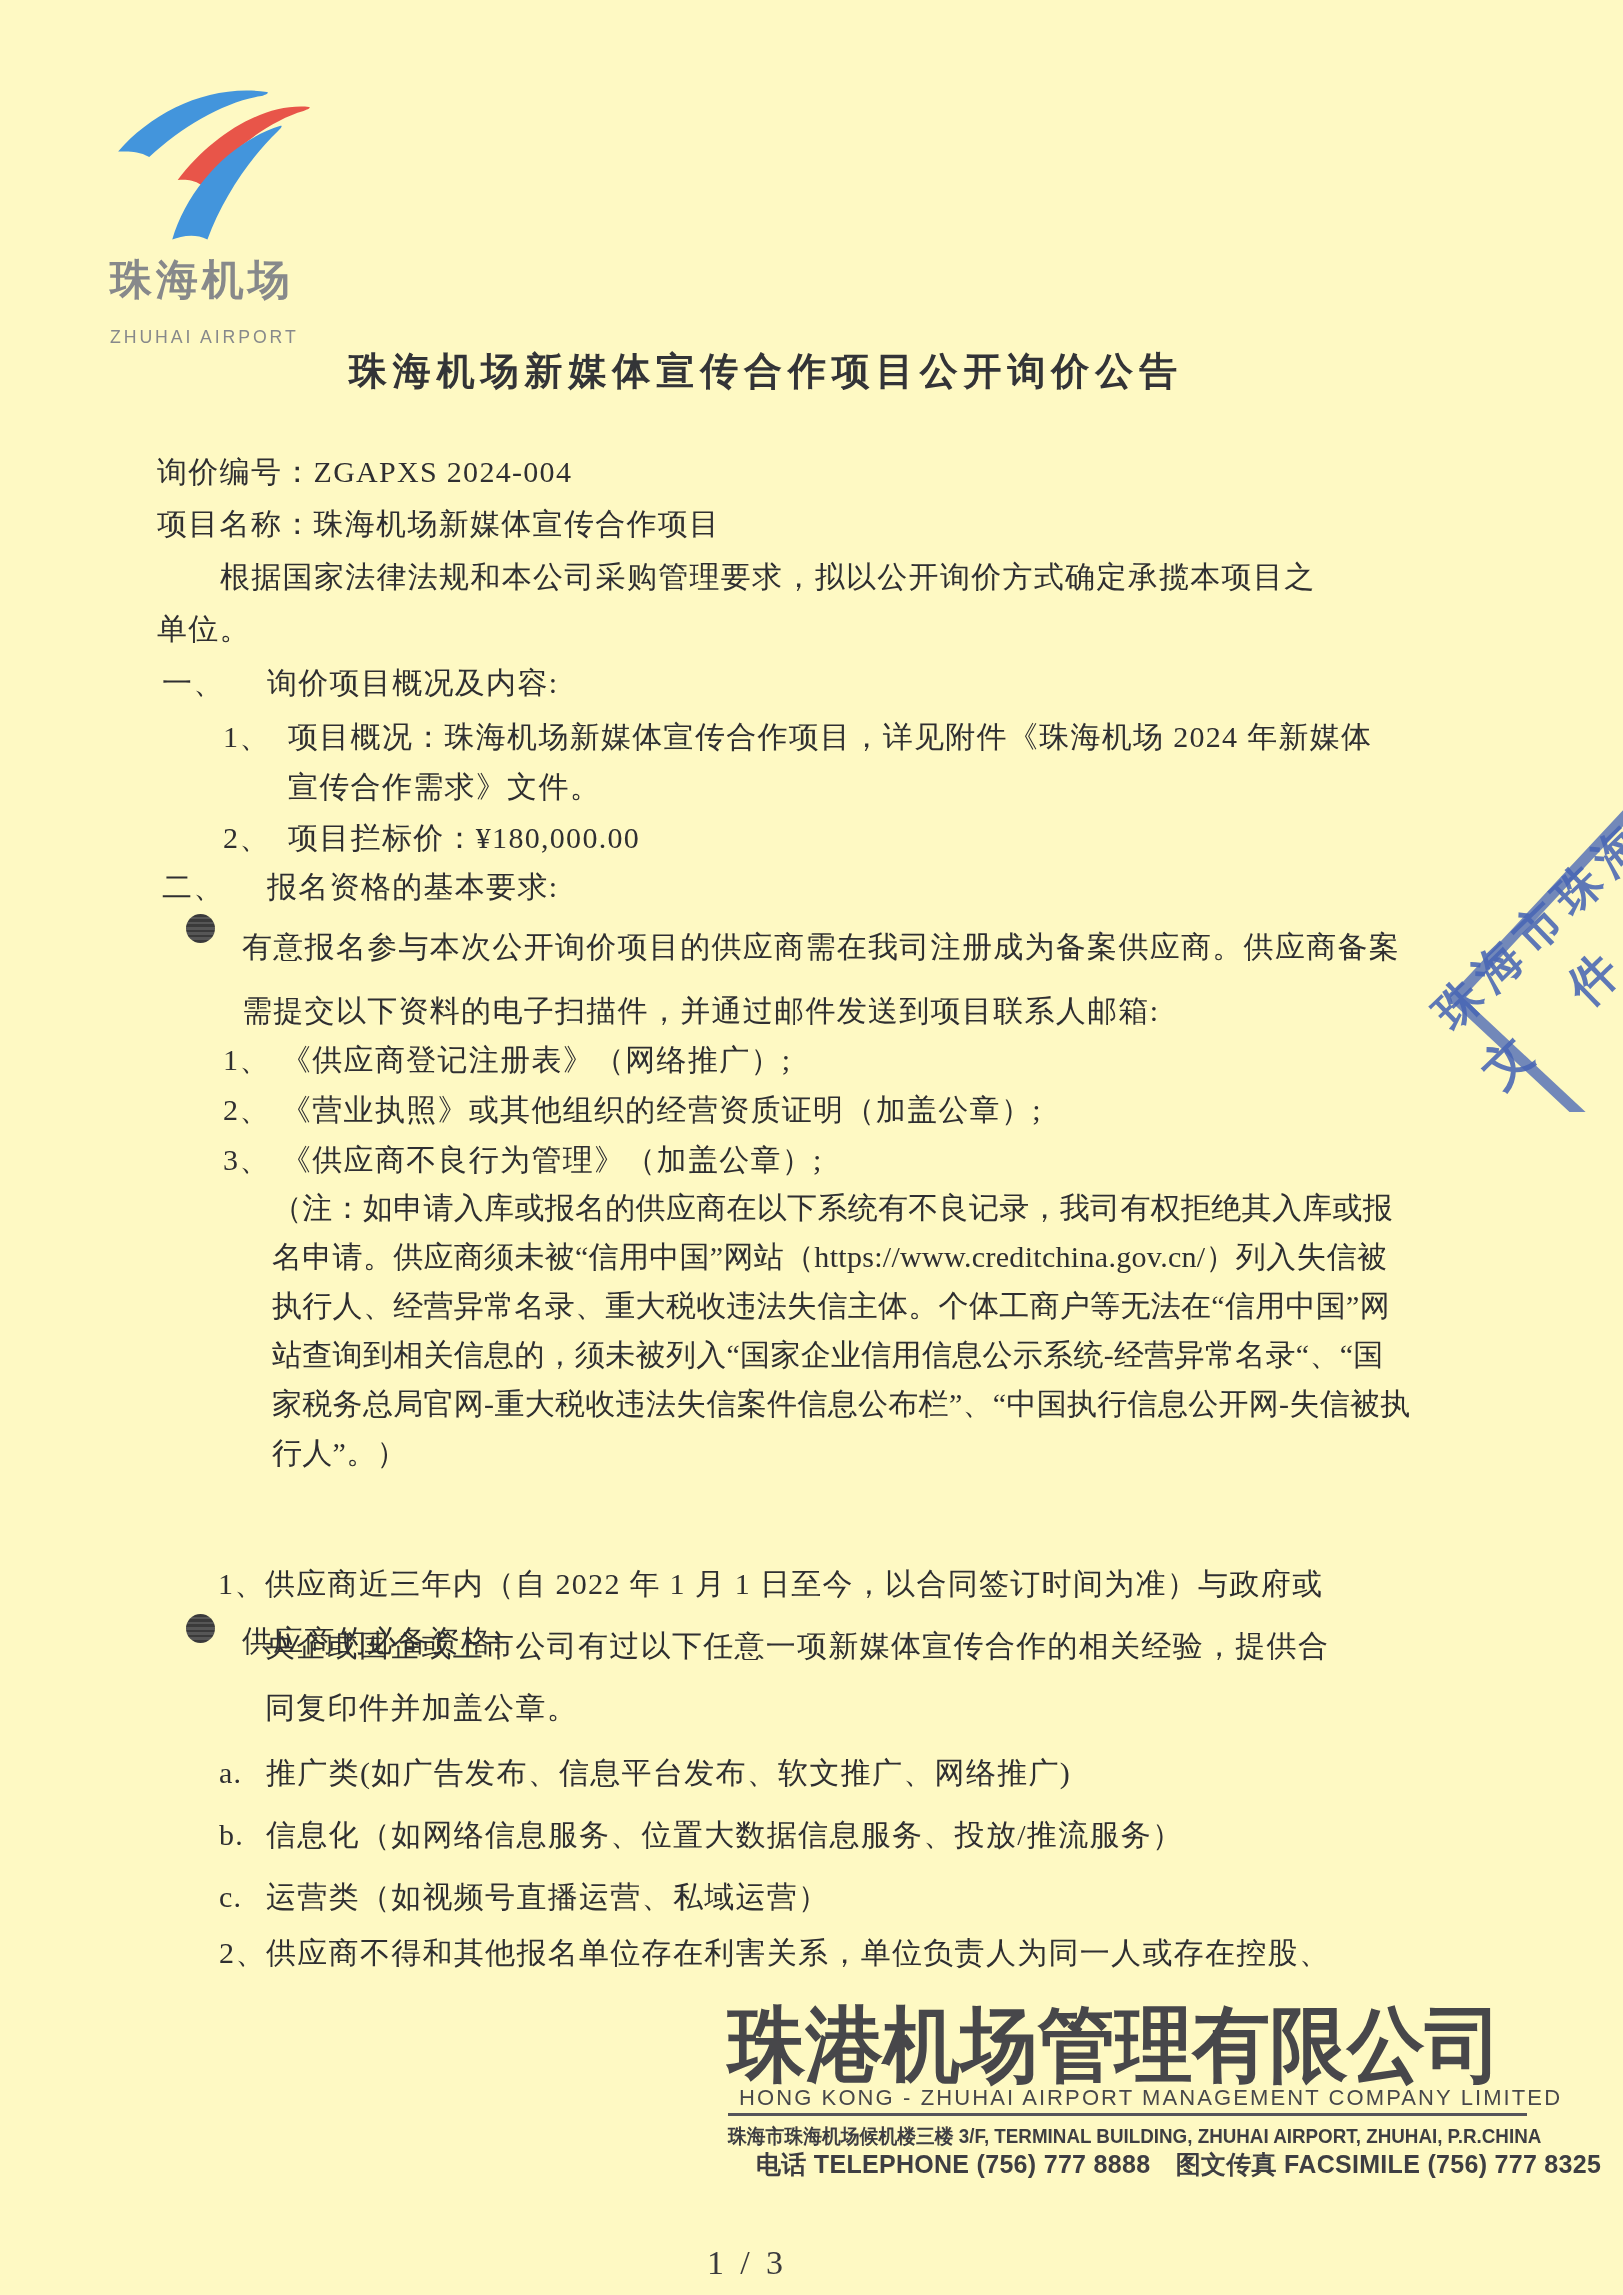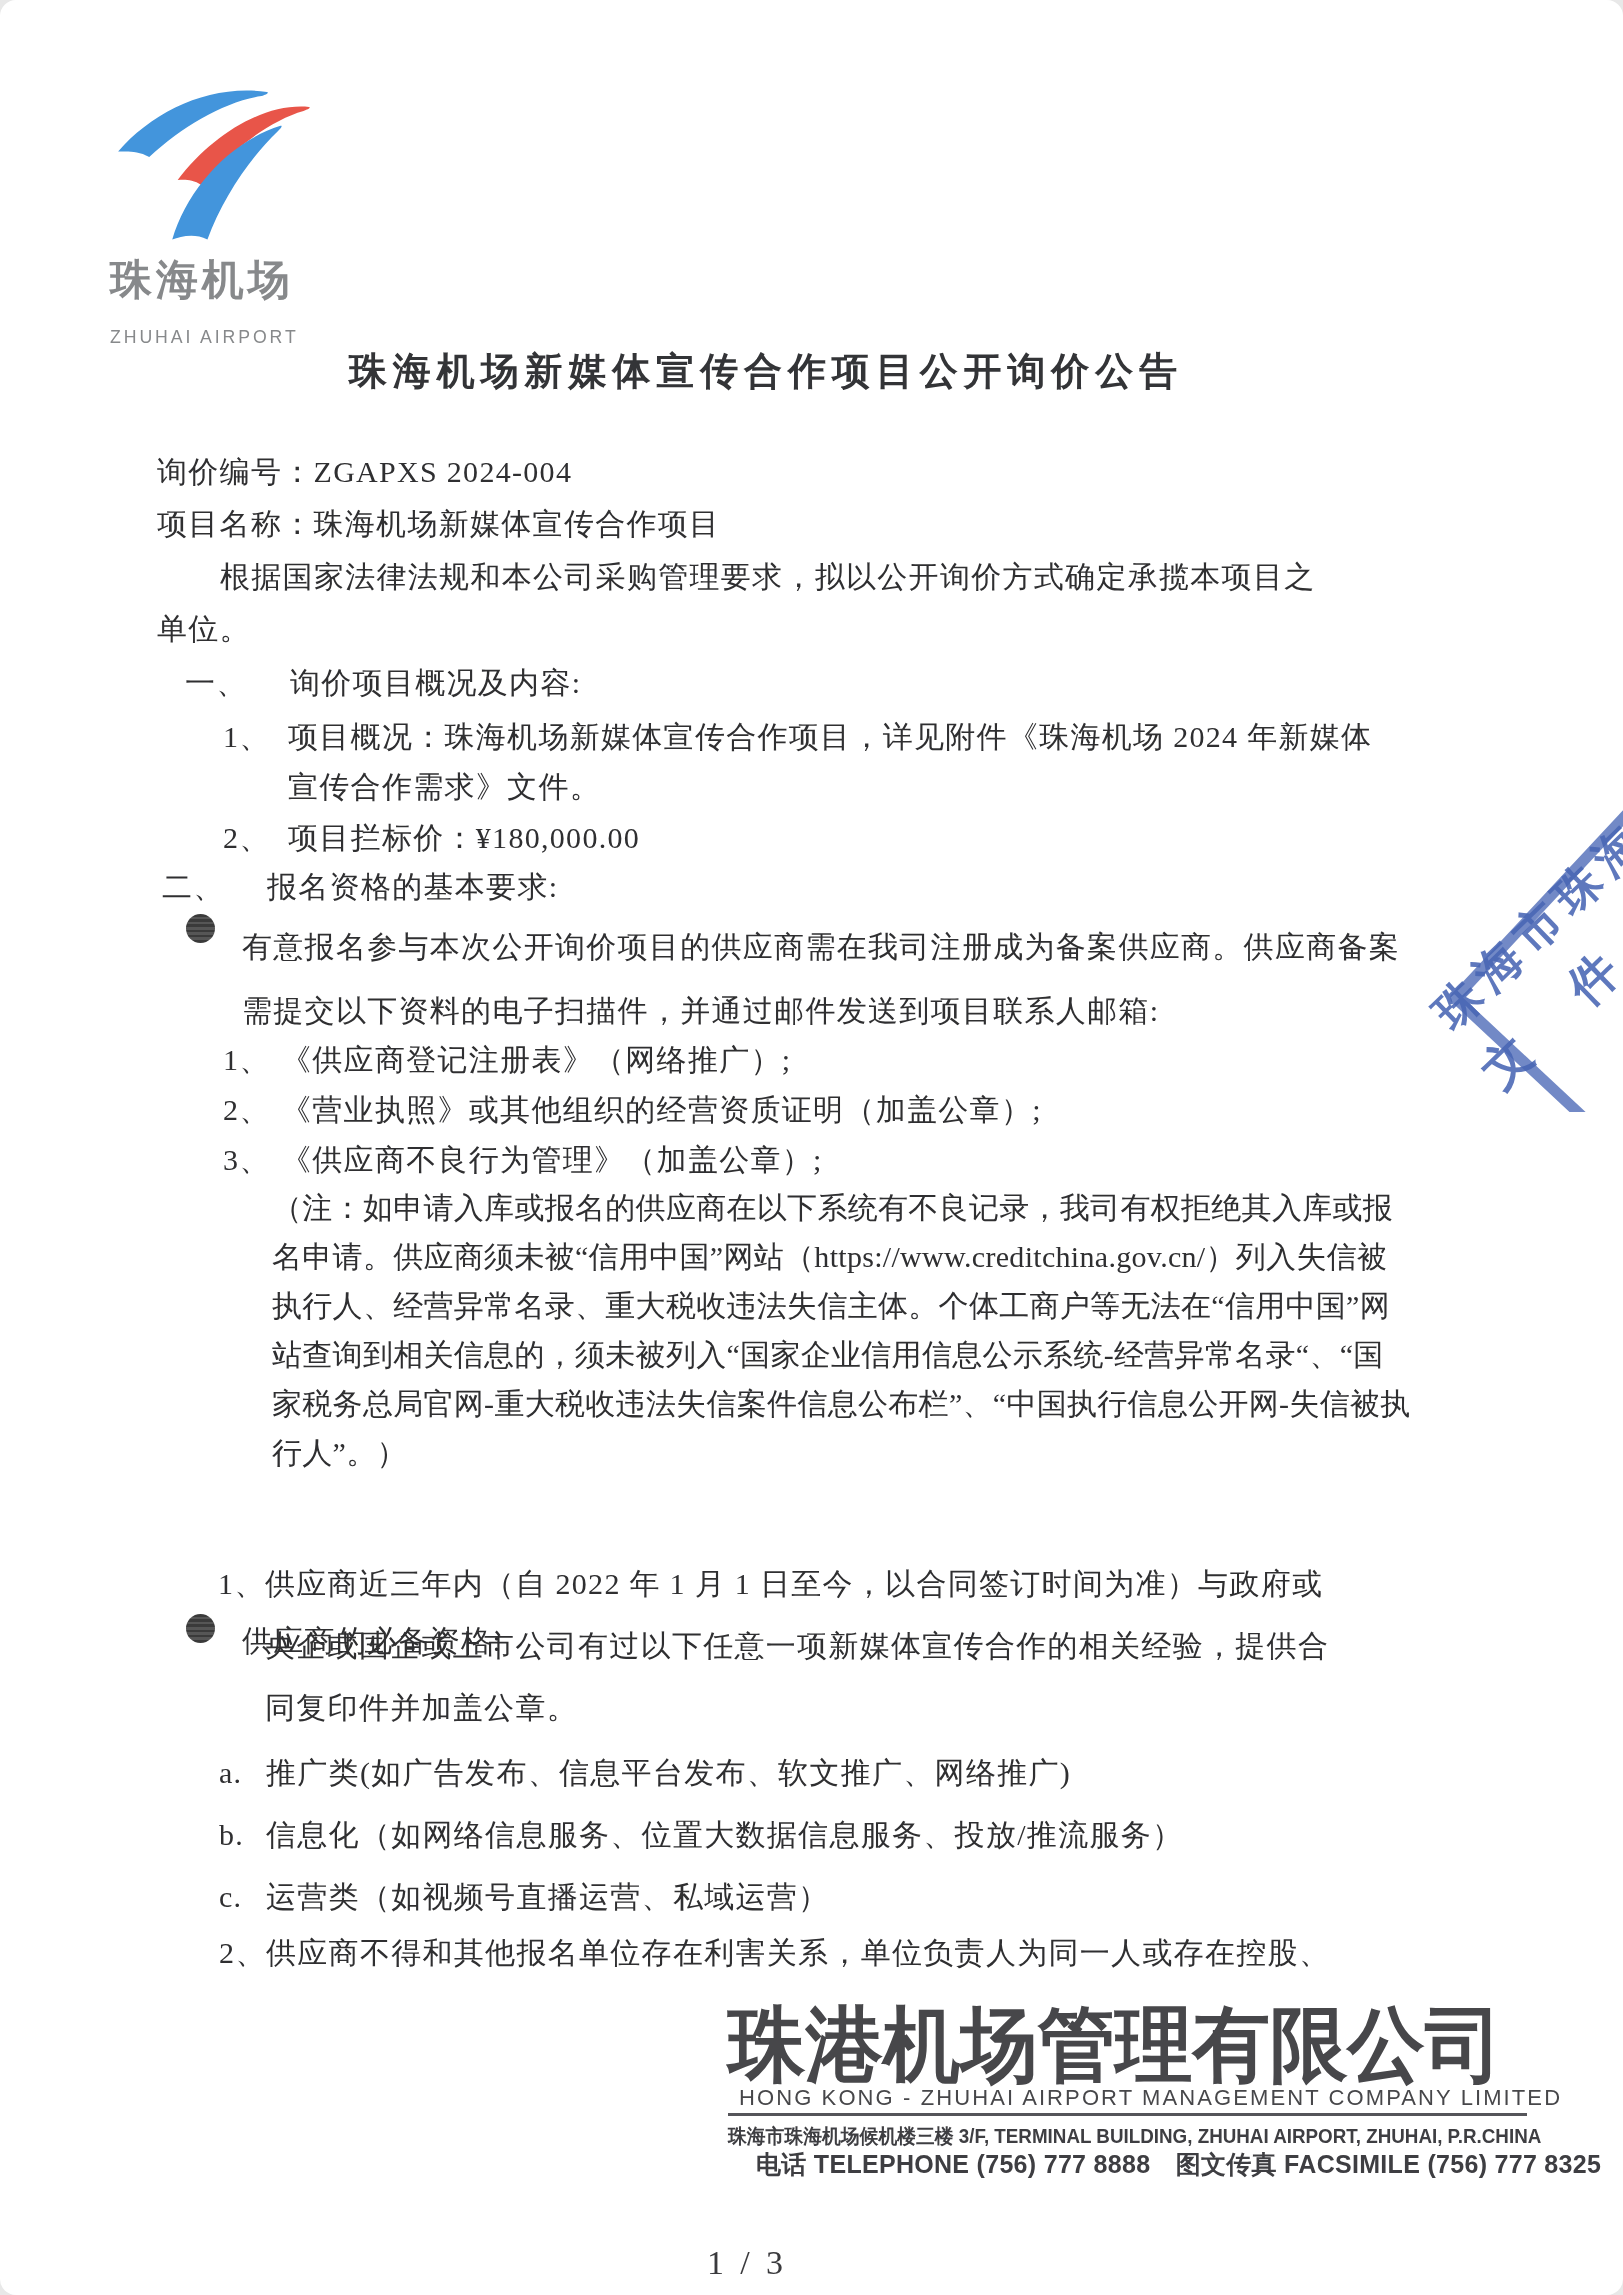--- a/index.html
+++ b/index.html
@@ -1,24 +1,23 @@
 <!DOCTYPE html>
 <html style="--c-text: #2f2f31; --c-logo-blue: #4395dc; --c-logo-red: #e85549; --c-logo-gray: #87898b; --c-stamp-blue: #4a68b6; --c-footer-gray: #47474a;font-size:10.5px"><head>
 <meta charset="utf-8">
 <style>
   html,body { margin:0; padding:0; background:#e8e8e8; }
   .page {
     position:relative;
     width:1623px; height:2295px;
     margin:0 auto;
-    background:#ffffff;
+    background:#fef9c3;
     overflow:hidden;
     font-family:"Liberation Serif","DejaVu Serif",serif;
     color:var(--c-text,#2f2f31);
-    border-radius:16px;
   }
   
   .logo { position:absolute; left:110px; top:77px; width:209px; }
   .logo svg { display:block; }
   .logo-cn {
     margin-top:10.5px;
     font-family:"Liberation Sans","DejaVu Sans",sans-serif;
     font-weight:700; font-size:42px; letter-spacing:3.9px;
     color:var(--c-logo-gray,#87898b); white-space:nowrap;
   }
@@ -34,21 +33,21 @@
     text-align:center;
     font-size:38px; font-weight:700; letter-spacing:5.9px;
     color:#333437; white-space:nowrap;
   }
   
   .blk { position:absolute; font-size:30px; letter-spacing:1.3px; line-height:52px; }
   .meta { top:446px; left:157px; }
   .intro { top:551px; left:157px; width:1178px; text-indent:63px; }
   .sec-head { white-space:nowrap; }
   .sec-head .secnum { display:inline-block; width:105px; letter-spacing:1.3px; }
-  .s1h { top:657px; left:162px;margin-left:23px; }
+  .s1h { top:657px; left:162px; }
   .s2h { top:861px; left:162px; }
   .hang { }
   .hang .num { display:inline-block; margin-left:-65px; width:65px; }
   .s1i1 { top:712px; left:288px; width:1087px; line-height:50px; }
   .s1i2 { top:812px; left:288px; width:1113px; white-space:nowrap; }
   .bullet-para { position:relative; }
   .bullet-dot {
     position:absolute; left:-56px; top:-1.3px;
     width:29px; height:29px; border-radius:50%;
     background:radial-gradient(circle at 45% 45%, #4a4a4a 0 60%, #2e2e2e 100%);

